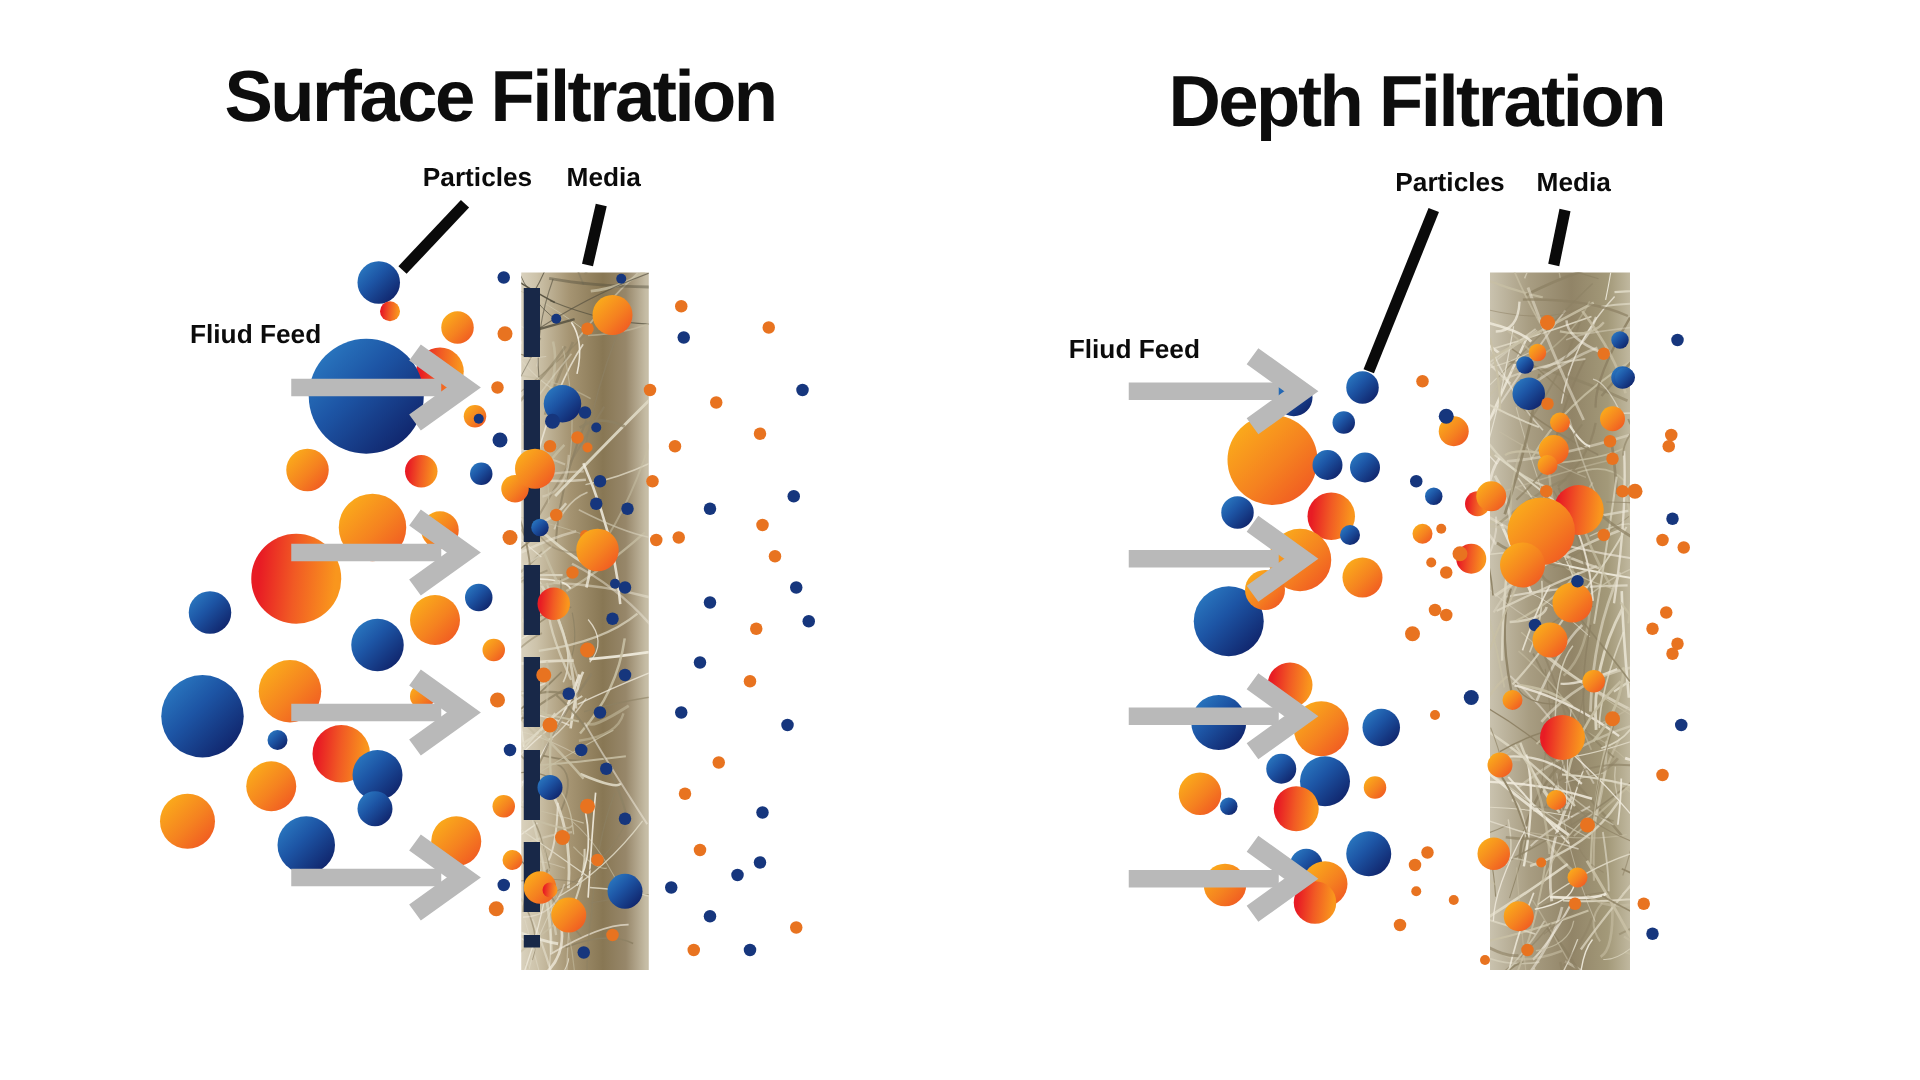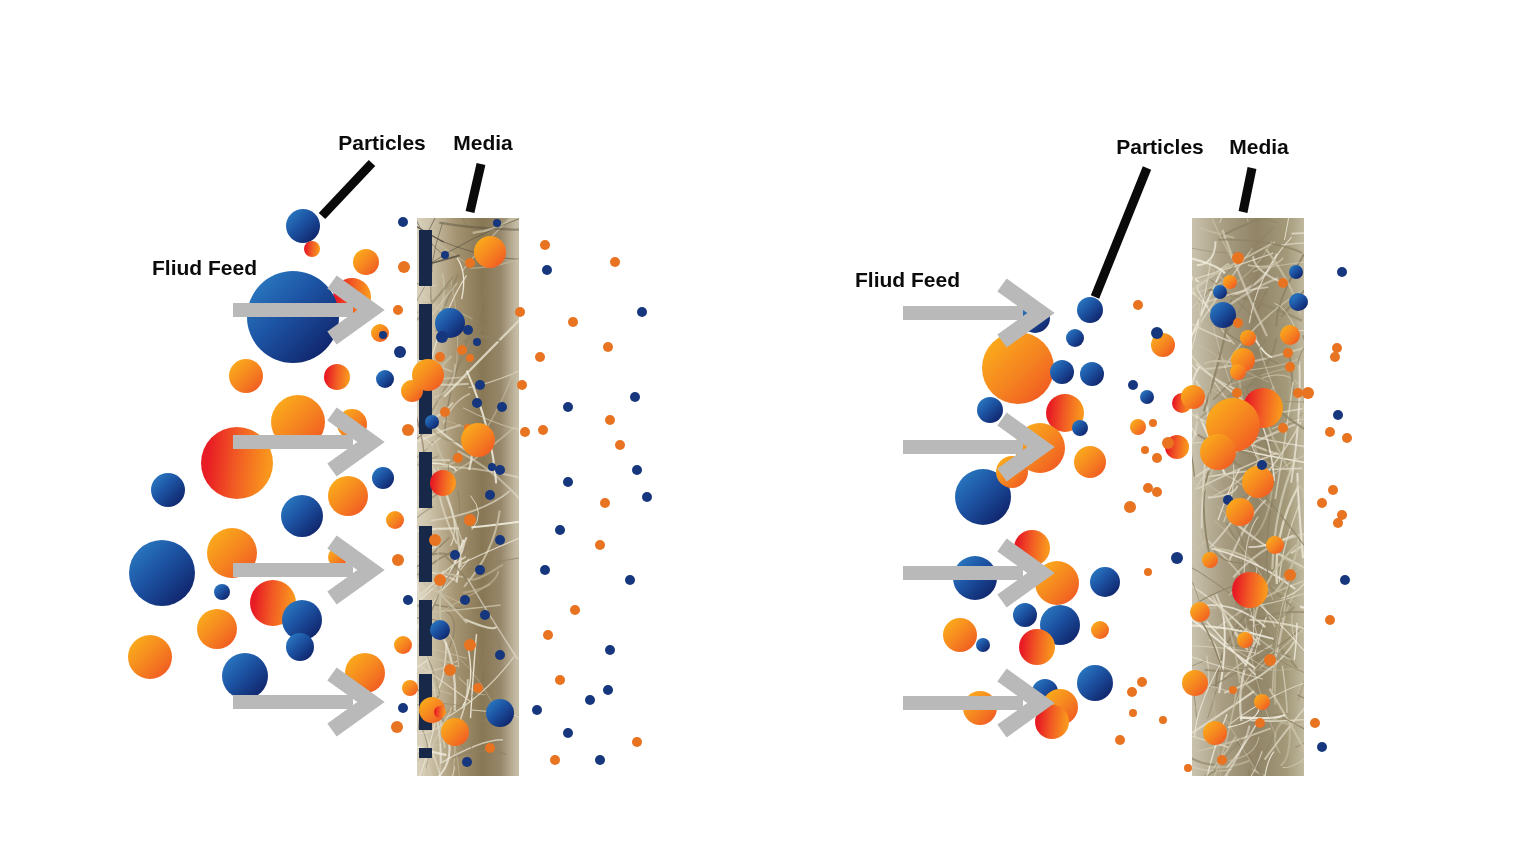--- a/index.html
+++ b/index.html
@@ -31,20 +31,22 @@
   .p.orange{background:linear-gradient(135deg,#fcb61a 0%,#f58220 55%,#ef4e23 100%);}
   .p.red{background:linear-gradient(95deg,#e81c24 12%,#f15a24 48%,#f9961d 90%);}
   .p.dotOrange{background:#e87320;}
   .p.dotNavy{background:#16367d;}
   #overlay{position:absolute;left:0;top:0;z-index:30;}
 </style>
 </head>
 <body>
 
 <div class="stage">
+  <div class="title" id="title-left">Surface Filtration</div>
+  <div class="title" id="title-right">Depth Filtration</div>
 
   <div class="lbl center" id="lbl-particles-left">Particles</div>
   <div class="lbl center" id="lbl-media-left">Media</div>
   <div class="lbl" id="lbl-feed-left">Fliud Feed</div>
 
   <div class="lbl center" id="lbl-particles-right">Particles</div>
   <div class="lbl center" id="lbl-media-right">Media</div>
   <div class="lbl" id="lbl-feed-right">Fliud Feed</div>
 <div class="band" style="left: 417px; top: 218px; width: 102px; height: 558px; background: linear-gradient(90deg, rgb(217, 209, 189) 0%, rgb(205, 195, 170) 12%, rgb(165, 148, 114) 38%, rgb(136, 119, 84) 64%, rgb(151, 135, 106) 82%, rgb(198, 189, 166) 98%);">
       <svg width="102" height="558">

